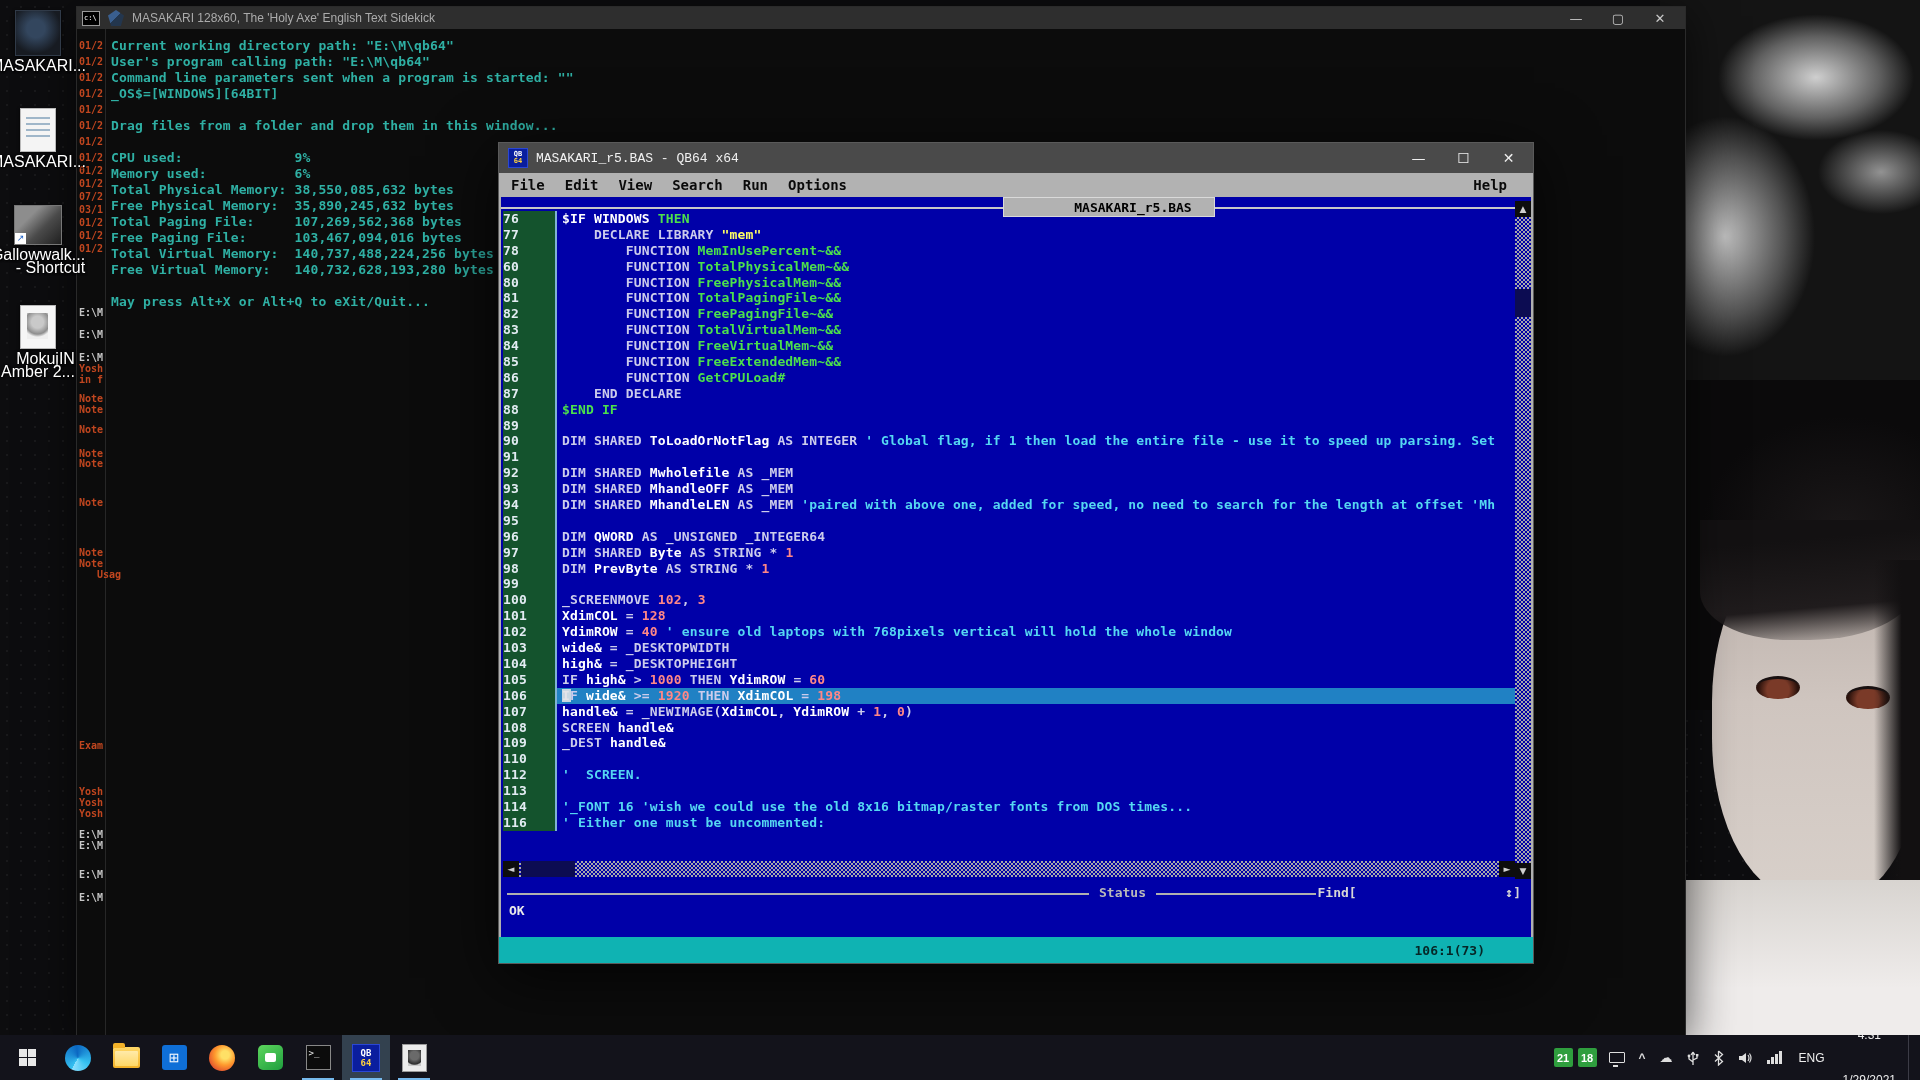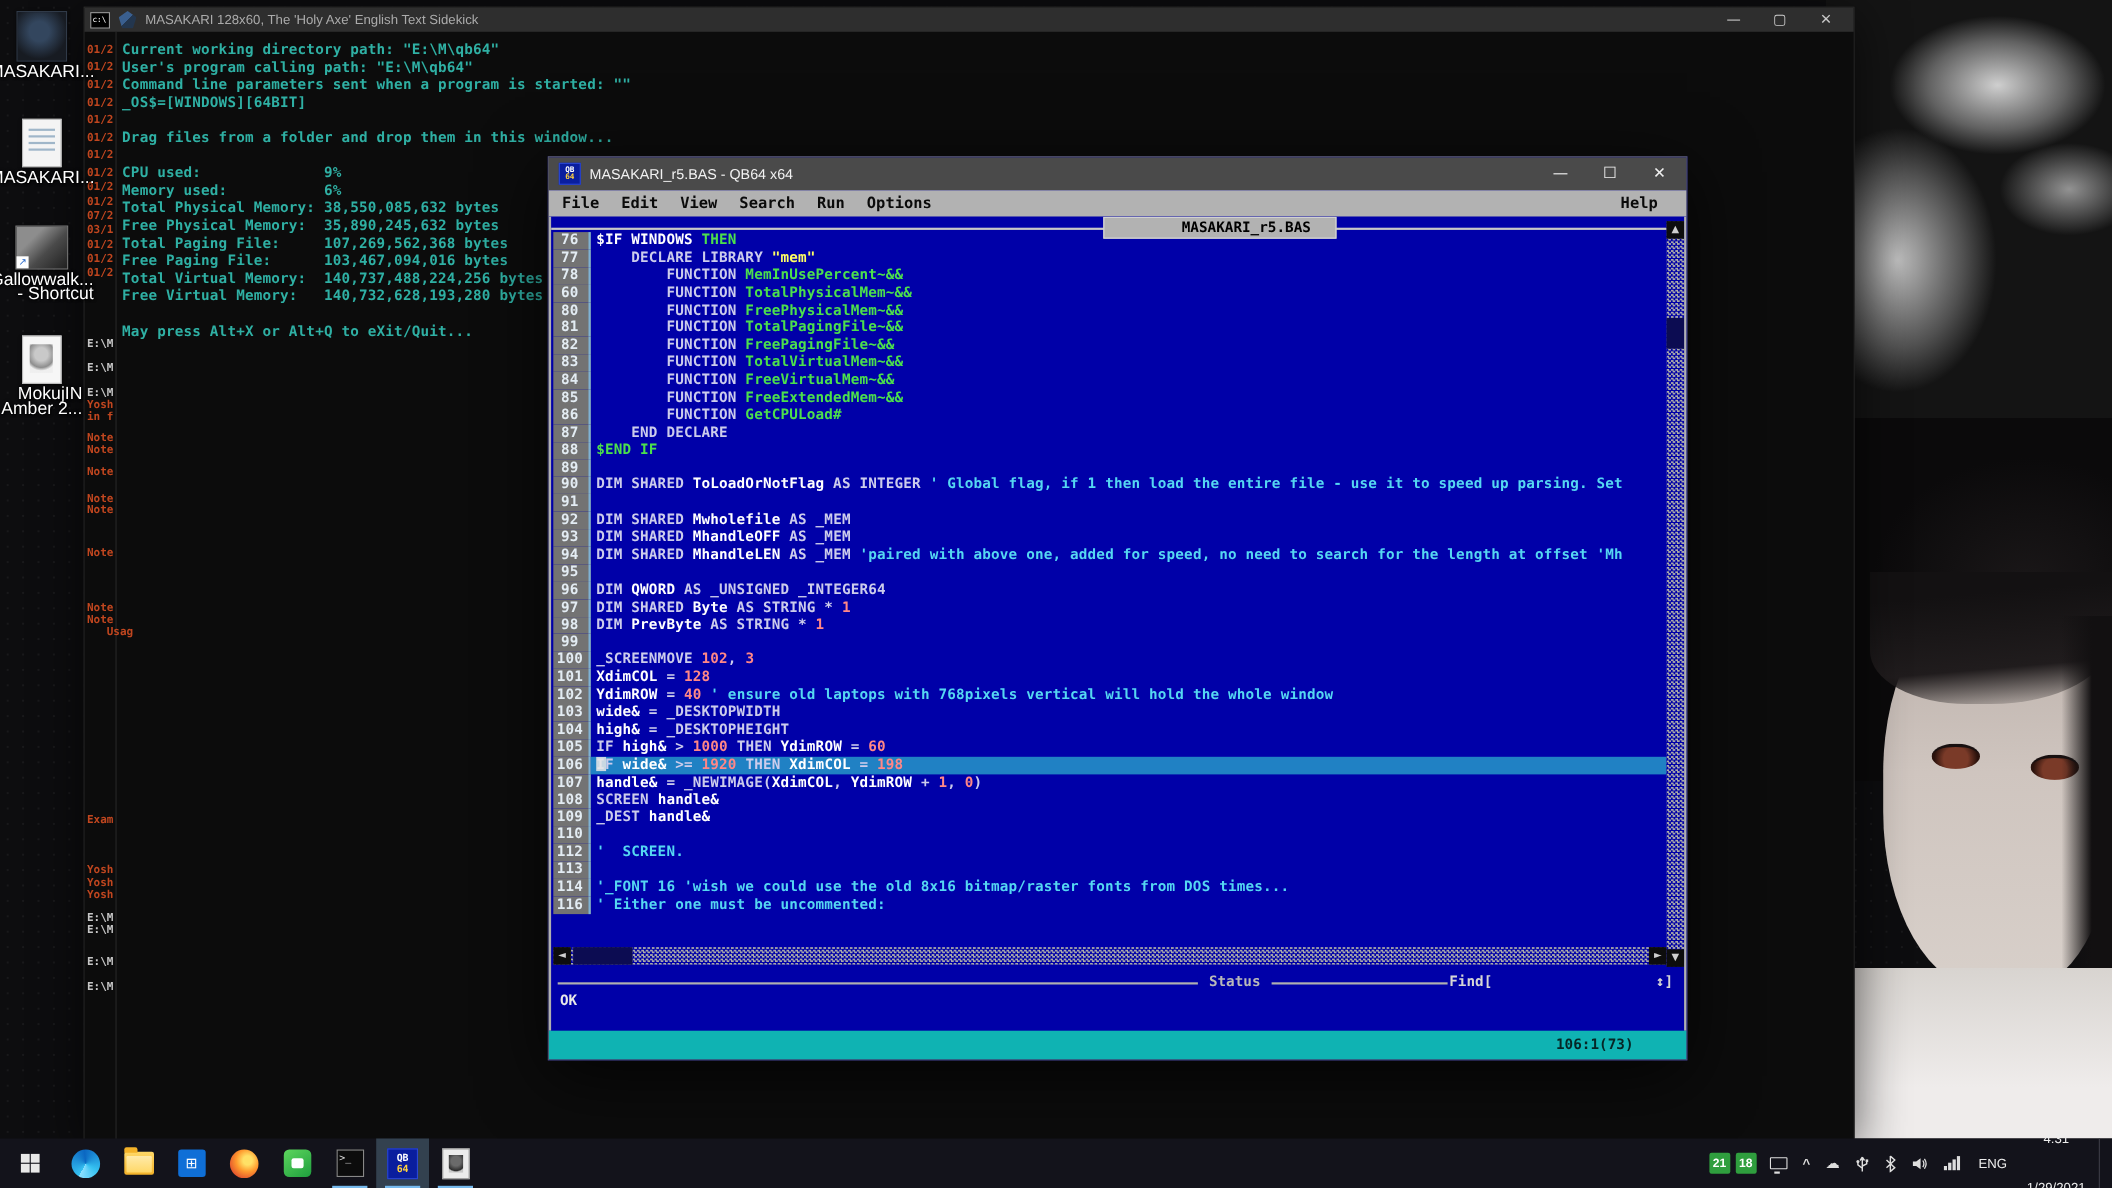--- a/index.html
+++ b/index.html
@@ -30,43 +30,43 @@
   .sliver-red{color:#c0461f;}
   .sliver-white{color:#c6c6c6;}
   #console-text{position:absolute;left:34px;top:9px;right:4px;}
   .con-line{font-family:"DejaVu Sans Mono",monospace;font-size:13px;font-weight:bold;
      letter-spacing:.15px;line-height:16px;height:16px;color:#2fb0a4;white-space:pre;}
   
   #qb64-window{left:498px;top:142px;width:1036px;height:822px;background:#0000a8;
      box-shadow:0 14px 60px rgba(0,0,0,.75);border:1px solid #5a5a5a;box-sizing:border-box;}
   #qb64-titlebar{position:absolute;left:0;top:0;right:0;height:30px;background:#4a4a4a;
      display:flex;align-items:center;}
-  #qb64-title{color:#f1f1f1;font-size:13px;margin-left:8px;white-space:nowrap;}
+  #qb64-title{color:#f1f1f1;font-size:13px;margin-left:8px;white-space:nowrap;font-family:Liberation Mono, monospace;}
   #qb64-icon{width:18px;height:18px;margin-left:9px;background:#0a1e9e;border:1px solid #2a47d4;
      display:flex;flex-direction:column;align-items:center;justify-content:center;
      font-family:"DejaVu Sans Mono",monospace;font-size:7px;font-weight:bold;line-height:7px;}
   #qb64-icon .qb{color:#fff;} #qb64-icon .b64{color:#ffd23f;}
   #qb64-buttons{position:absolute;right:2px;top:0;height:30px;display:flex;}
   #qb64-buttons .winbtn{width:45px;font-size:14px;color:#efefef;}
   #qb64-menubar{position:absolute;left:0;top:30px;right:0;height:24px;background:#b2b2b2;
      display:flex;align-items:center;font-family:"DejaVu Sans Mono",monospace;
      font-size:14px;font-weight:bold;color:#0a0a0a;}
   .menu-item{padding:2px 8px;margin-left:4px;white-space:pre;}
   #menu-help{position:absolute;right:18px;top:2px;padding:2px 8px;}
   #editor{position:absolute;left:0;top:54px;right:0;bottom:26px;background:#0000a8;
      border-left:2px solid #b0b0b0;border-right:2px solid #b0b0b0;box-sizing:border-box;overflow:hidden;}
   #editor-topline{position:absolute;left:0;top:10px;right:0;height:2px;background:#c8c8c8;}
   #editor-tab{position:absolute;left:502px;top:0;width:212px;height:20px;background:#b2b2b2;
      border:1px solid #d9d9d9;box-sizing:border-box;display:flex;align-items:center;justify-content:center;
      font-family:"DejaVu Sans Mono",monospace;font-size:13px;font-weight:bold;color:#000;padding-left:48px;}
   #code-rows{position:absolute;left:2px;top:14px;width:1012px;}
   .code-row{display:flex;height:15.9px;line-height:15.9px;
      font-family:"DejaVu Sans Mono",monospace;font-size:13px;font-weight:bold;letter-spacing:.15px;}
-  .ln{width:30px;flex:0 0 30px;background:#737373;color:#e3ecf3;text-align:center;
-      padding-right:2px;border-right:2px solid #7fb2d4;}
+  .ln{width:30px;flex:0 0 30px;background:#14532d;color:#e3ecf3;text-align:left;
+      padding-right:22px;border-right:2px solid #7fb2d4;}
   .code-cell{flex:1;padding-left:5px;white-space:pre;overflow:hidden;}
   .code-row.hl .code-cell{background:#2081c4;}
   .t-k{color:#ccccec;} .t-w{color:#ffffff;} .t-g{color:#4ce04c;}
   .t-n{color:#ff8787;} .t-s{color:#ffff64;} .t-c{color:#55d7f2;}
   .caret{display:inline-block;width:9px;height:13px;background:#e8e8e8;opacity:.85;
      vertical-align:-2px;margin-right:-9px;}
   .dither{background:repeating-conic-gradient(#a9a9a9 0% 25%,#0000a8 0% 50%) 0 0/4px 4px;}
   .sb-arrow{position:absolute;background:#0d0d0d;color:#cfcfcf;display:flex;align-items:center;
      justify-content:center;font-size:9px;font-family:"DejaVu Sans",sans-serif;}
   .sb-thumb{position:absolute;background:#0c0c52;}

